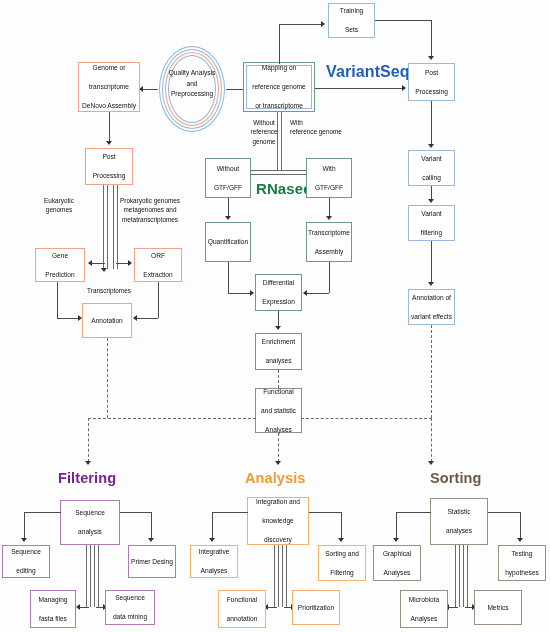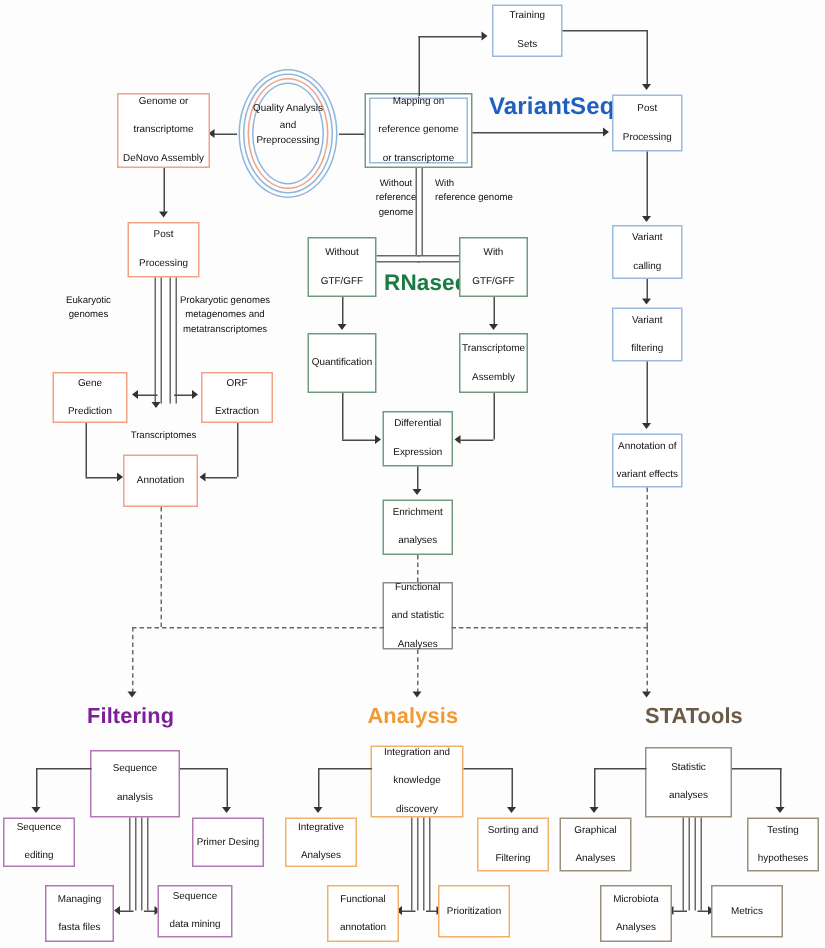--- a/index.html
+++ b/index.html
@@ -54,21 +54,21 @@
 </style>
 </head>
 <body>
 
 <div id="canvas">
 
   <div class="title t-variant" style="left:326px;top:63px;">VariantSeq</div>
   <div class="title t-rnaseq" style="left:256px;top:180px;">RNaseq</div>
   <div class="title t-seqeditor" style="left:58px;top:470px;">Filtering</div>
   <div class="title t-worksheet" style="left:245px;top:470px;">Analysis</div>
-  <div class="title t-statools" style="left:430px;top:470px;">STATools</div>
+  <div class="title t-statools" style="left:430px;top:470px;">Sorting</div>
 
   <div class="ellipse" style="left:159px;top:46px;width:66px;height:86px;border:1px solid #8fb6dd;"></div>
   <div class="ellipse" style="left:162px;top:49px;width:60px;height:80px;border:1px solid #8fb6dd;"></div>
   <div class="ellipse" style="left:165px;top:52px;width:54px;height:74px;border:1px solid #f2a385;"></div>
   <div class="ellipse" style="left:168px;top:55px;width:48px;height:68px;border:1px solid #8fb6dd;"></div>
   <div class="qa-text" style="left:160px;top:68px;width:64px;">
     <span>Quality Analysis</span><br>
     <span>and</span><br>
     <span>Preprocessing</span>
   </div>

